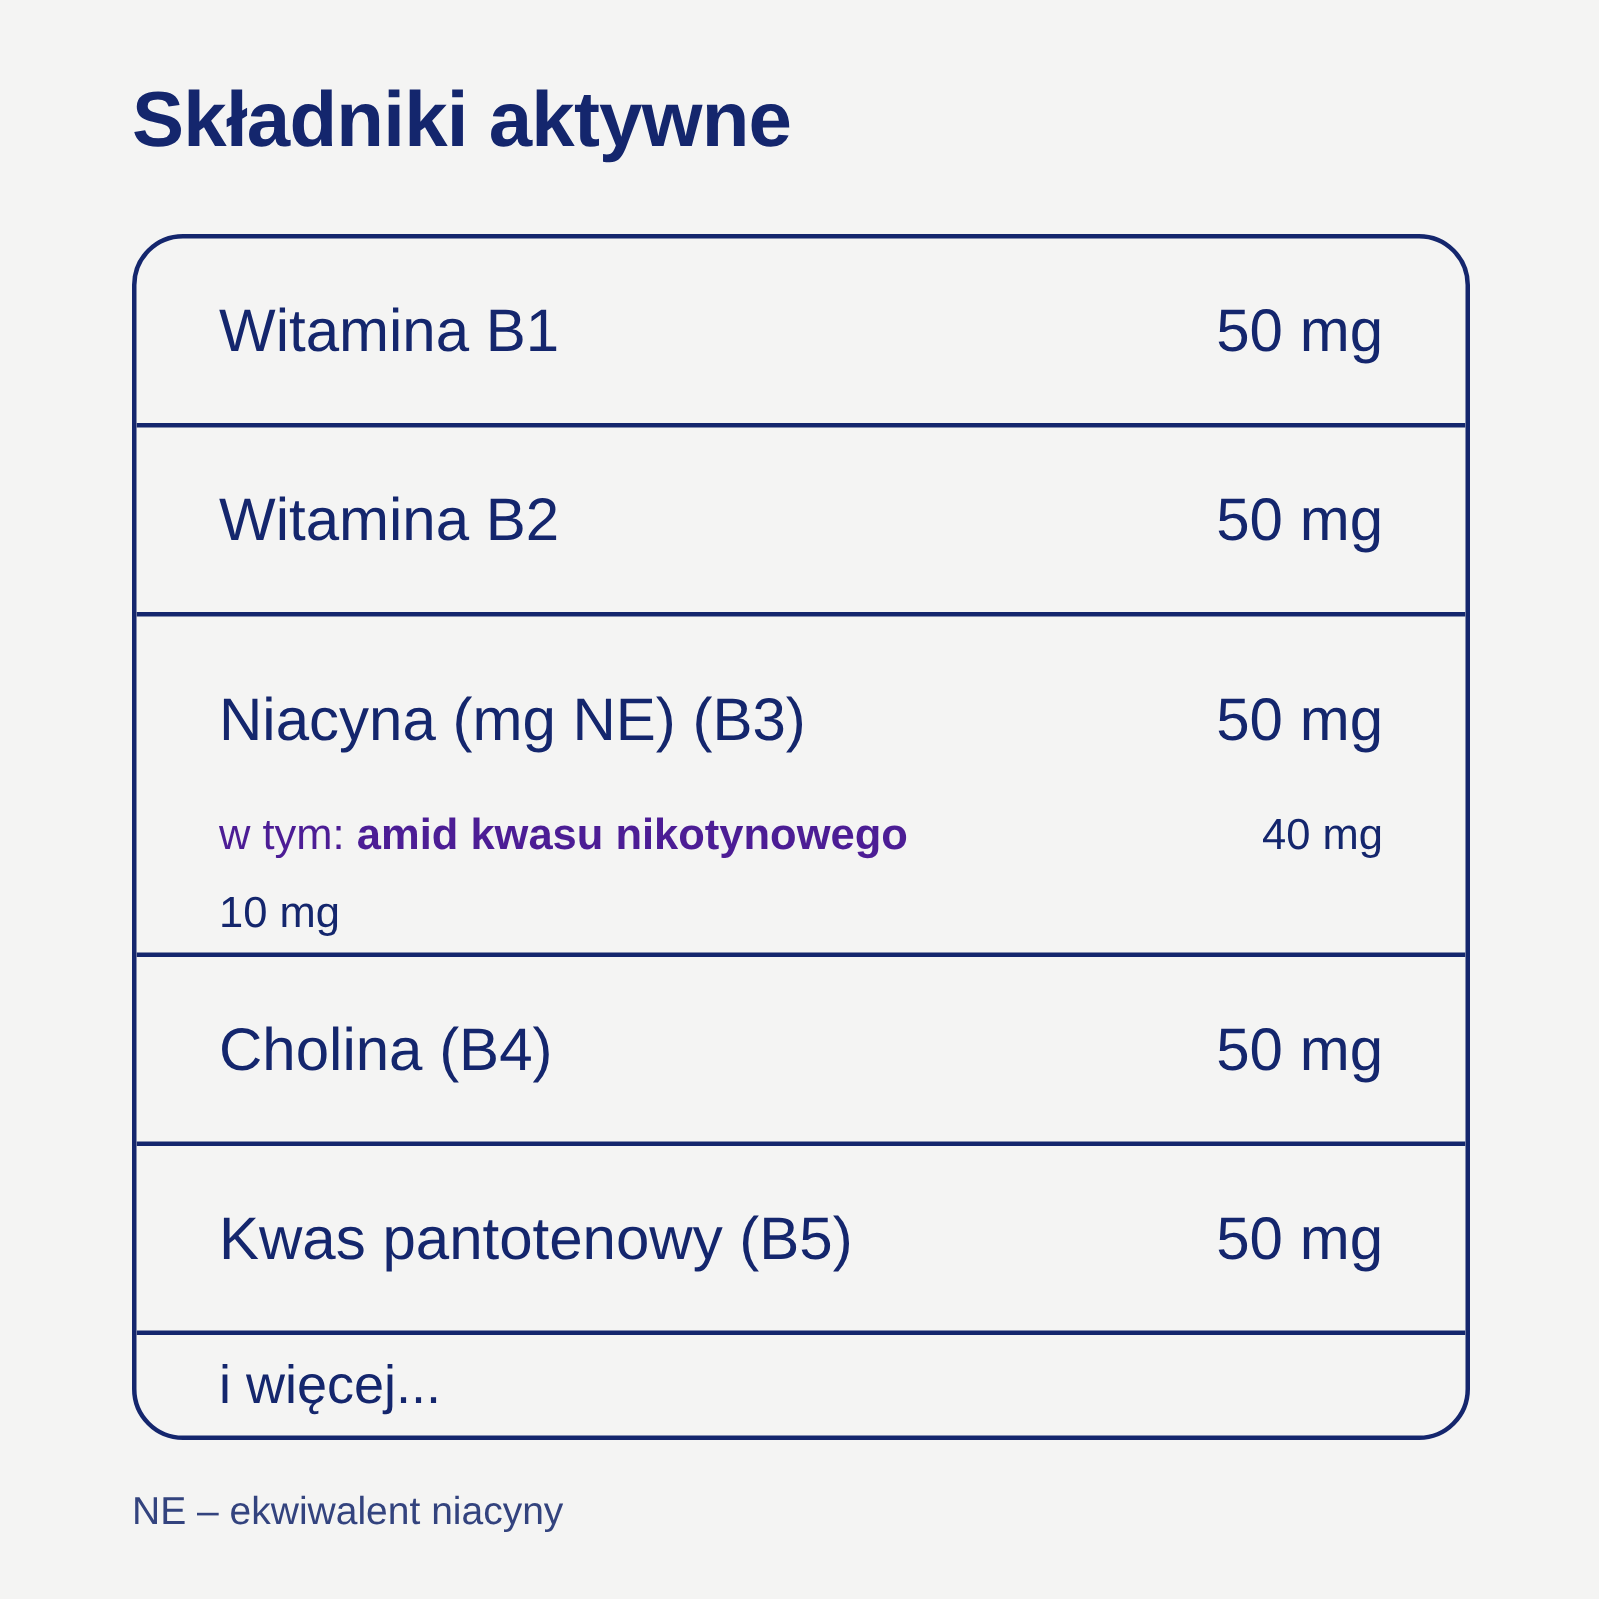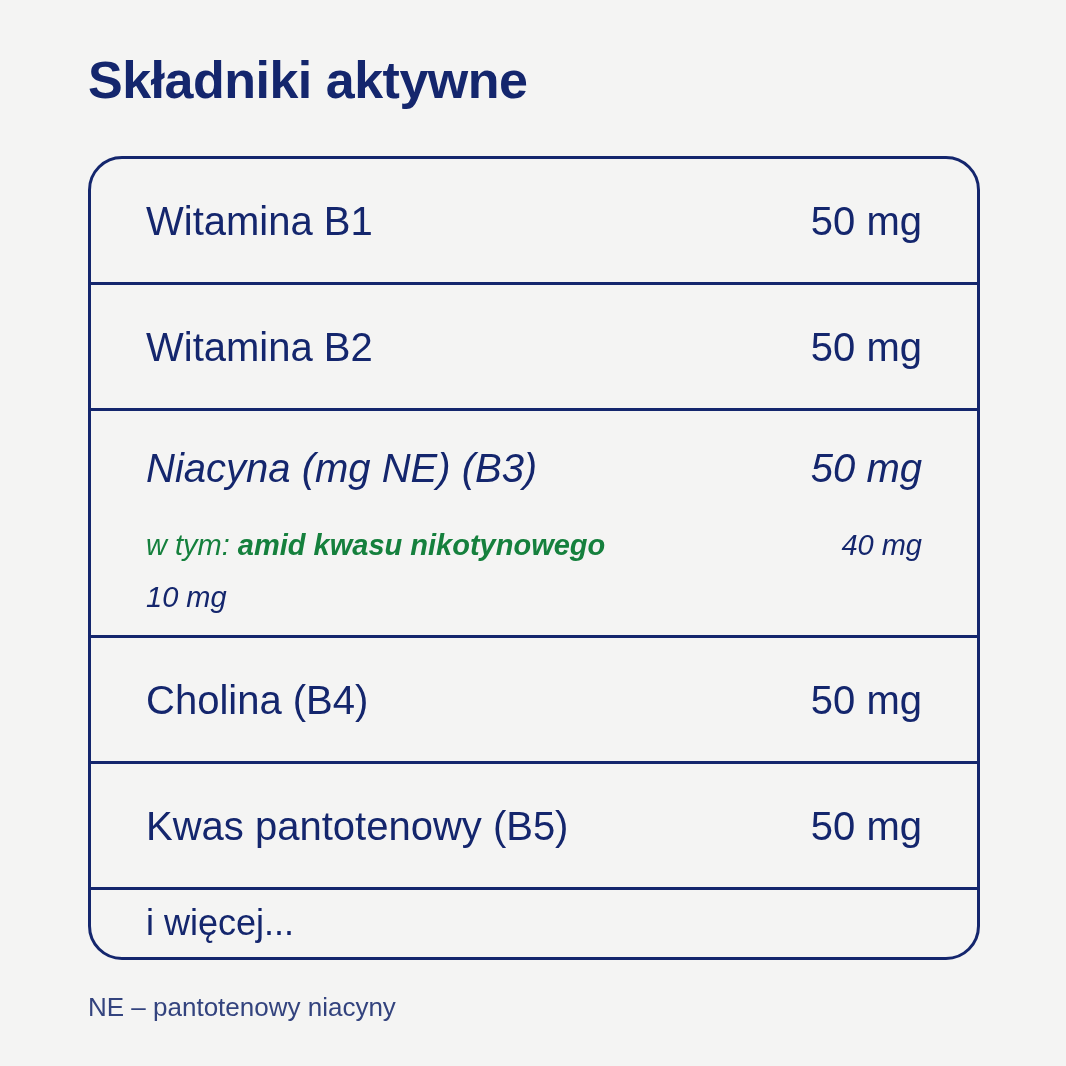--- a/index.html
+++ b/index.html
@@ -60,22 +60,21 @@
     border-bottom: none;
   }
 
   .row-main {
     height: 126px;
   }
 
   .row-group {
     height: 227px;
     display: block;
-    padding-top: 4px;
-    font-style: italic;
+    padding-top: 16px;
   }
 
   .row-more {
     height: 66px;
   }
 
   .row-label {
     font-size: 40px;
     font-weight: normal;
     color: #14266d;
@@ -100,21 +99,21 @@
 
   .sub-row {
     display: flex;
     align-items: center;
     justify-content: space-between;
     height: 52px;
   }
 
   .sub-label {
     font-size: 29px;
-    color: #15803d;
+    color: #4c1d95;
     line-height: 1.15;
     white-space: nowrap;
   }
 
   .sub-label .sub-prefix {
     font-weight: normal;
   }
 
   .sub-label .sub-name {
     font-weight: bold;
@@ -189,15 +188,15 @@
       <span class="row-label">Kwas pantotenowy (B5)</span>
       <span class="row-value">50 mg</span>
     </div>
 
     <div class="row row-more">
       <span class="more-label">i więcej...</span>
     </div>
 
   </div>
 
-  <div class="footnote">NE – pantotenowy niacyny</div>
+  <div class="footnote">NE – ekwiwalent niacyny</div>
 
 </div>
 
 </body></html>

